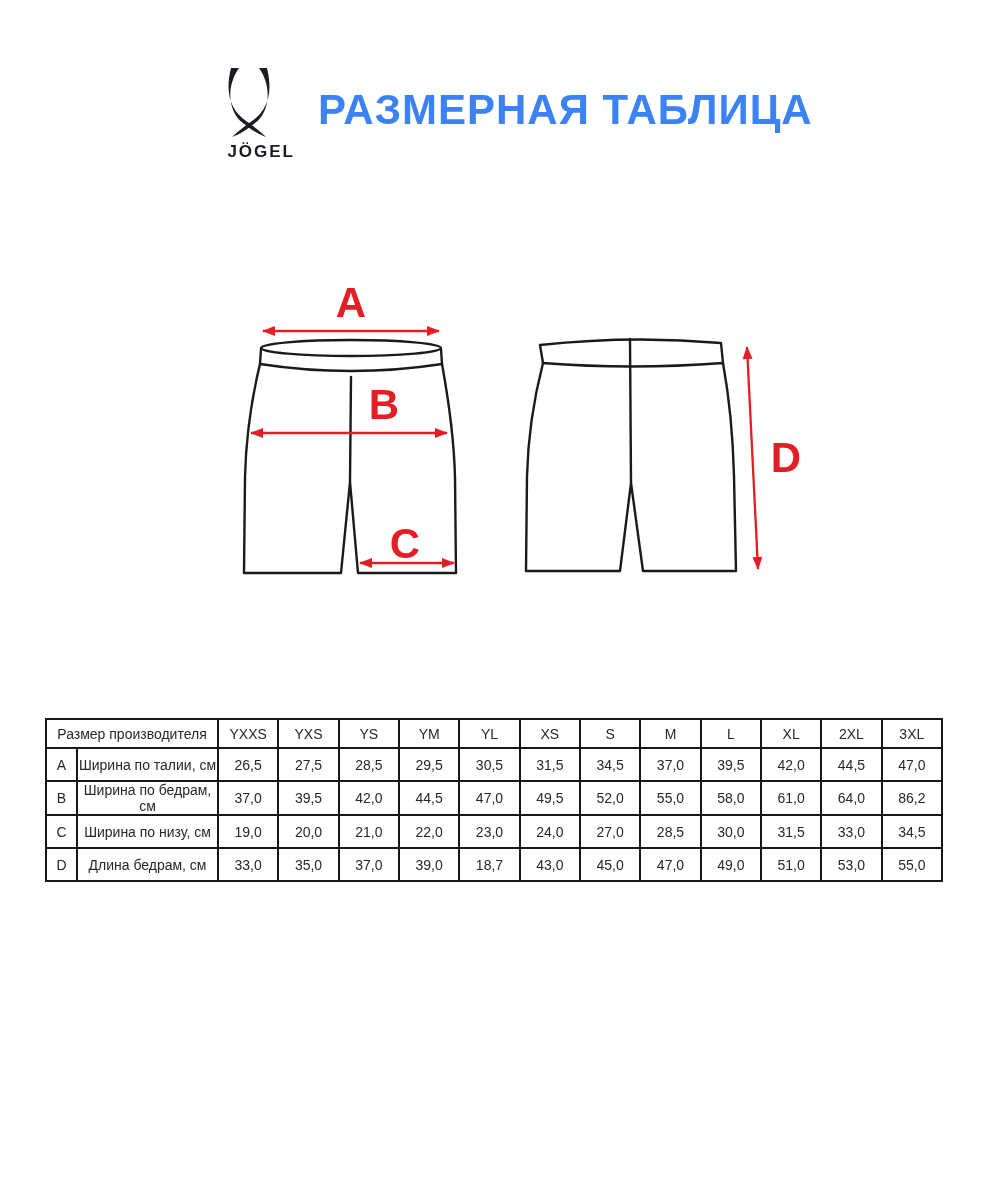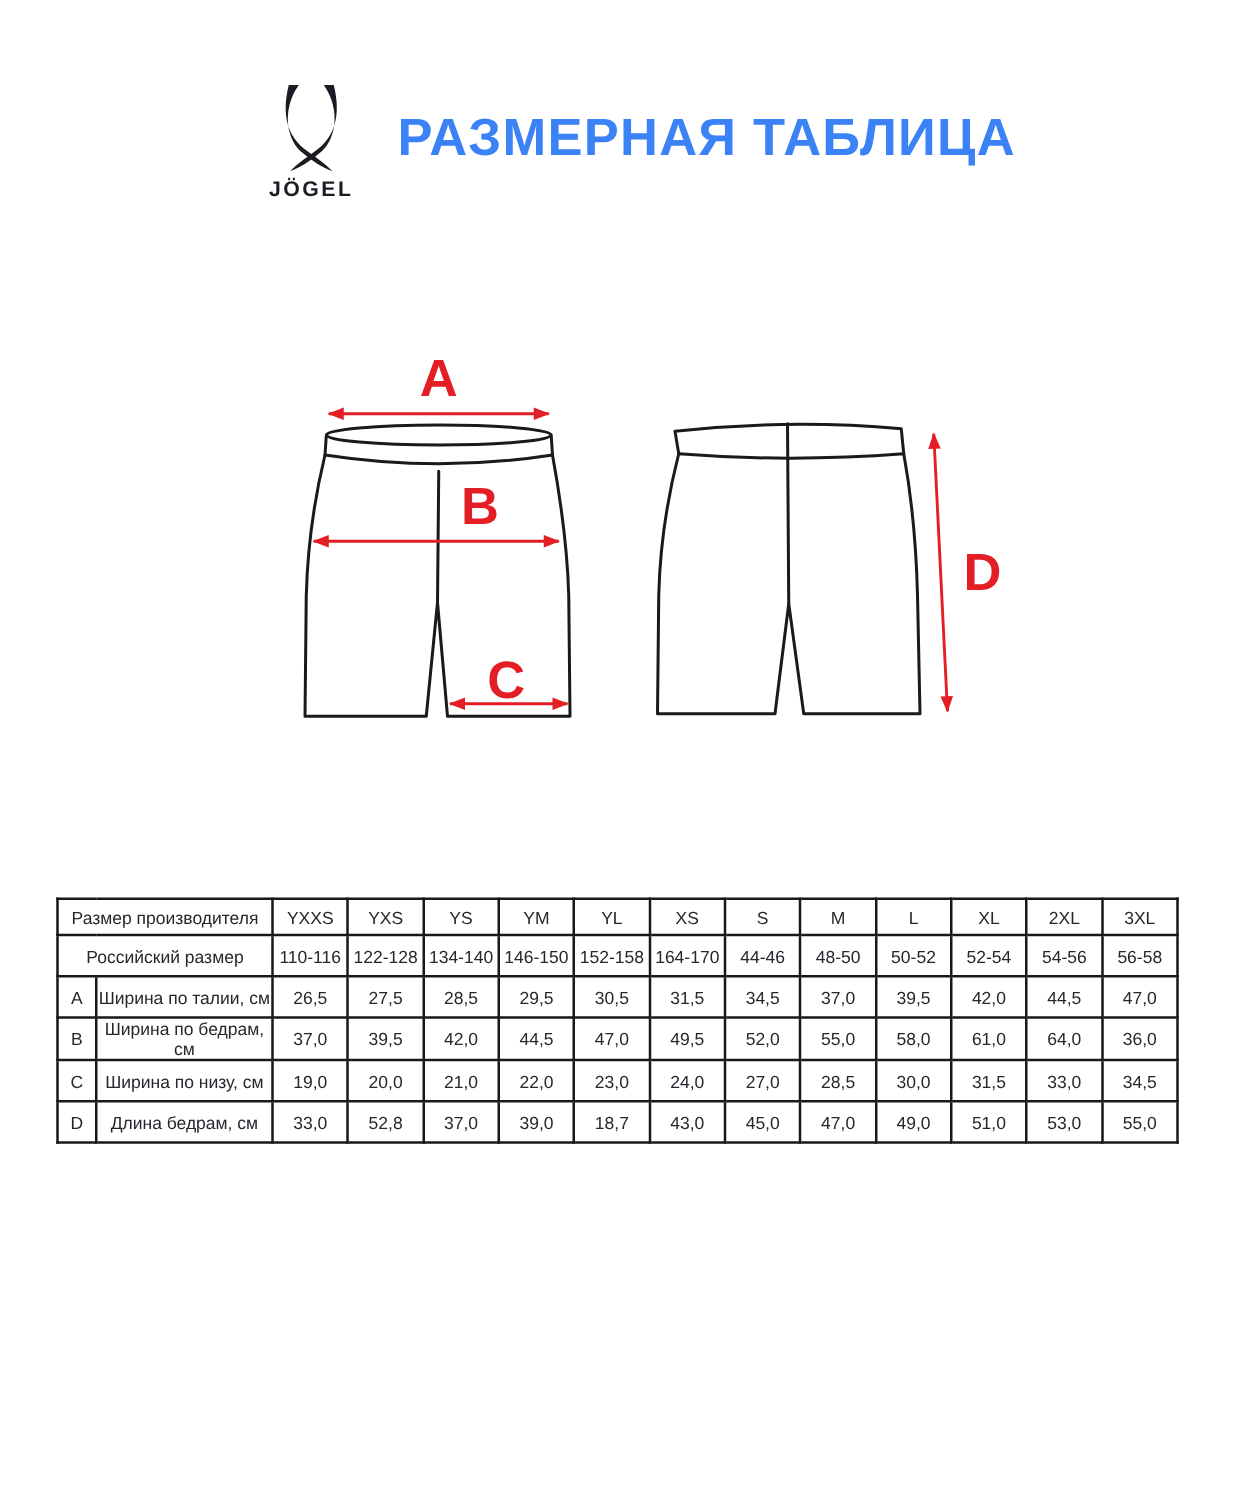--- a/index.html
+++ b/index.html
@@ -1,20 +1,20 @@
 <!DOCTYPE html>
 <html><head>
 <meta charset="utf-8">
 <style>
   html,body{margin:0;padding:0;background:#ffffff;}
   body{font-family:"Liberation Sans", sans-serif;}
   .page{position:relative;width:998px;height:1200px;background:#fff;overflow:hidden;}
 
   
-  .logo{position:absolute;left:203px;top:68px;width:92px;text-align:center;}
+  .logo{position:absolute;left:203px;top:68px;width:92px;text-align:right;}
   .logo svg{display:block;margin:0 auto;}
   .logo .brand{margin-top:4px;font-size:17px;font-weight:bold;letter-spacing:2px;color:#1b1b24;}
   .title{position:absolute;left:318px;top:86px;font-size:42px;font-weight:bold;
          letter-spacing:1px;color:#3b82f6;white-space:nowrap;}
 
   
   .diagram{position:absolute;left:0;top:0;}
 
   
   .size-table-wrap{position:absolute;left:45px;top:718px;border-radius:27px;}
@@ -109,35 +109,20 @@
           <td>YM</td>
           <td>YL</td>
           <td>XS</td>
           <td>S</td>
           <td>M</td>
           <td>L</td>
           <td>XL</td>
           <td>2XL</td>
           <td>3XL</td>
         </tr>
-        <tr class="hdr2">
-          <td colspan="2" class="hdr-label">Российский размер</td>
-          <td>110-116</td>
-          <td>122-128</td>
-          <td>134-140</td>
-          <td>146-150</td>
-          <td>152-158</td>
-          <td>164-170</td>
-          <td>44-46</td>
-          <td>48-50</td>
-          <td>50-52</td>
-          <td>52-54</td>
-          <td>54-56</td>
-          <td>56-58</td>
-        </tr>
         <tr class="datarow">
           <td class="letter-cell">A</td>
           <td class="param-cell">Ширина по талии, см</td>
           <td>26,5</td>
           <td>27,5</td>
           <td>28,5</td>
           <td>29,5</td>
           <td>30,5</td>
           <td>31,5</td>
           <td>34,5</td>
@@ -154,21 +139,21 @@
           <td>39,5</td>
           <td>42,0</td>
           <td>44,5</td>
           <td>47,0</td>
           <td>49,5</td>
           <td>52,0</td>
           <td>55,0</td>
           <td>58,0</td>
           <td>61,0</td>
           <td>64,0</td>
-          <td>36,0</td>
+          <td>86,2</td>
         </tr>
         <tr class="datarow">
           <td class="letter-cell">C</td>
           <td class="param-cell">Ширина по низу, см</td>
           <td>19,0</td>
           <td>20,0</td>
           <td>21,0</td>
           <td>22,0</td>
           <td>23,0</td>
           <td>24,0</td>
@@ -176,21 +161,21 @@
           <td>28,5</td>
           <td>30,0</td>
           <td>31,5</td>
           <td>33,0</td>
           <td>34,5</td>
         </tr>
         <tr class="datarow">
           <td class="letter-cell">D</td>
           <td class="param-cell">Длина бедрам, см</td>
           <td>33,0</td>
-          <td>52,8</td>
+          <td>35,0</td>
           <td>37,0</td>
           <td>39,0</td>
           <td>18,7</td>
           <td>43,0</td>
           <td>45,0</td>
           <td>47,0</td>
           <td>49,0</td>
           <td>51,0</td>
           <td>53,0</td>
           <td>55,0</td>

